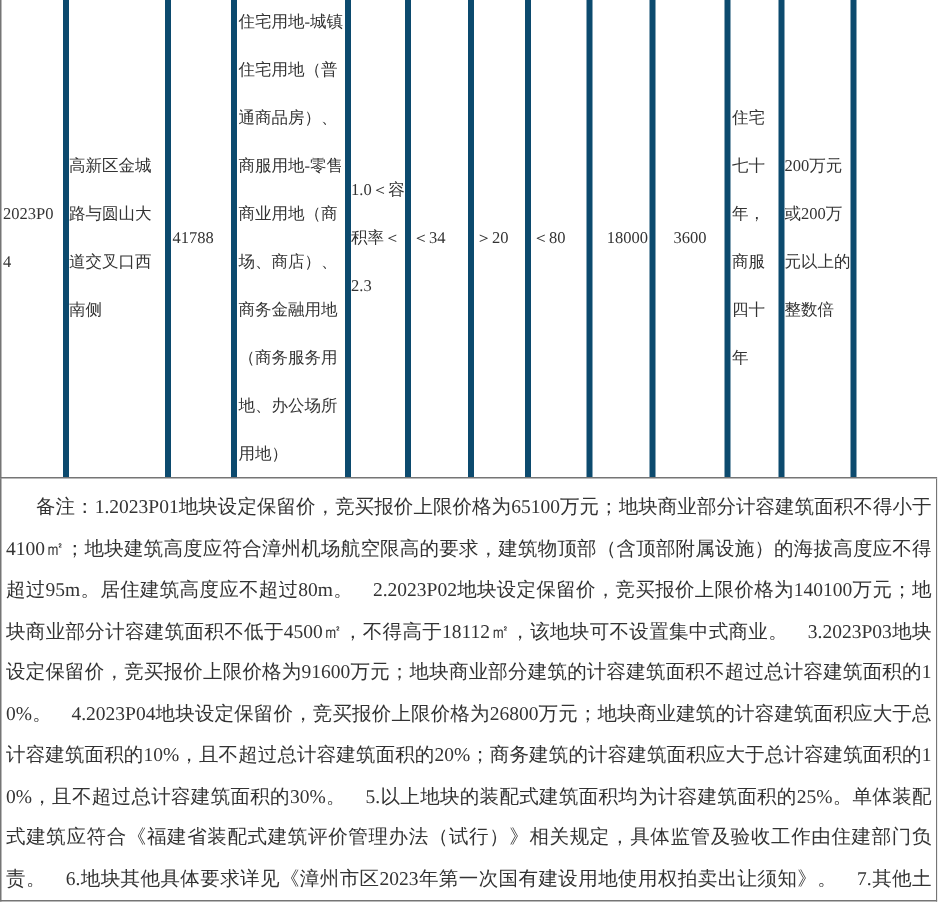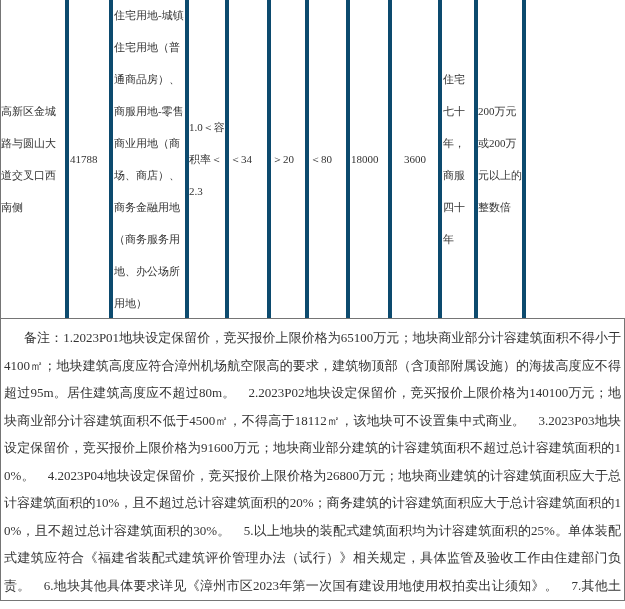--- a/index.html
+++ b/index.html
@@ -27,21 +27,21 @@
   .cell span{display:block;}
   .c1{width:45px;}
   .c2{width:68px;padding:0;}
   .c3{width:44px;}
   .c4{width:76px;}
   .c5{width:40px;padding:0;}
   .c6{width:42px;}
   .c7{width:38px;}
   .c8{width:41px;}
   .c9{width:54px;}
-  .c10{width:42px;}
+  .c10{width:42px;justify-content:flex-end;}
   .c11{width:50px;justify-content:center;}
   .c12{width:36px;}
   .c13{width:48px;padding:0;}
   .notes{
     box-sizing:border-box;
     width:625px;height:282px;
     border-left:1px solid #757575;
     border-right:1px solid #757575;
     border-bottom:1px solid #757575;
     padding:5px 3px 0 3px;
@@ -51,20 +51,23 @@
     overflow:hidden;
   }
   .notes b{font-weight:normal;margin-left:20px;}
 </style>
 </head>
 <body>
 
 <div class="page">
 
   <div class="trow">
+    <div class="cell c1">
+      <span>2023P04</span>
+    </div>
     <div class="cell c2">
       <span>高新区金城路与圆山大道交叉口西南侧</span>
     </div>
     <div class="cell c3">
       <span>41788</span>
     </div>
     <div class="cell c4">
       <span>住宅用地-城镇住宅用地（普通商品房）、商服用地-零售商业用地（商场、商店）、商务金融用地（商务服务用地、办公场所用地）</span>
     </div>
     <div class="cell c5">

